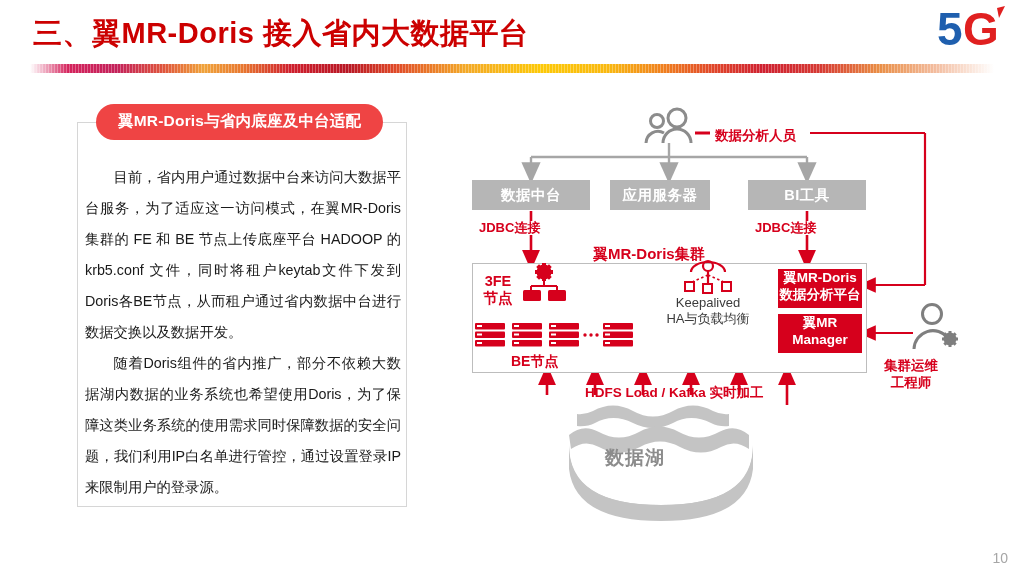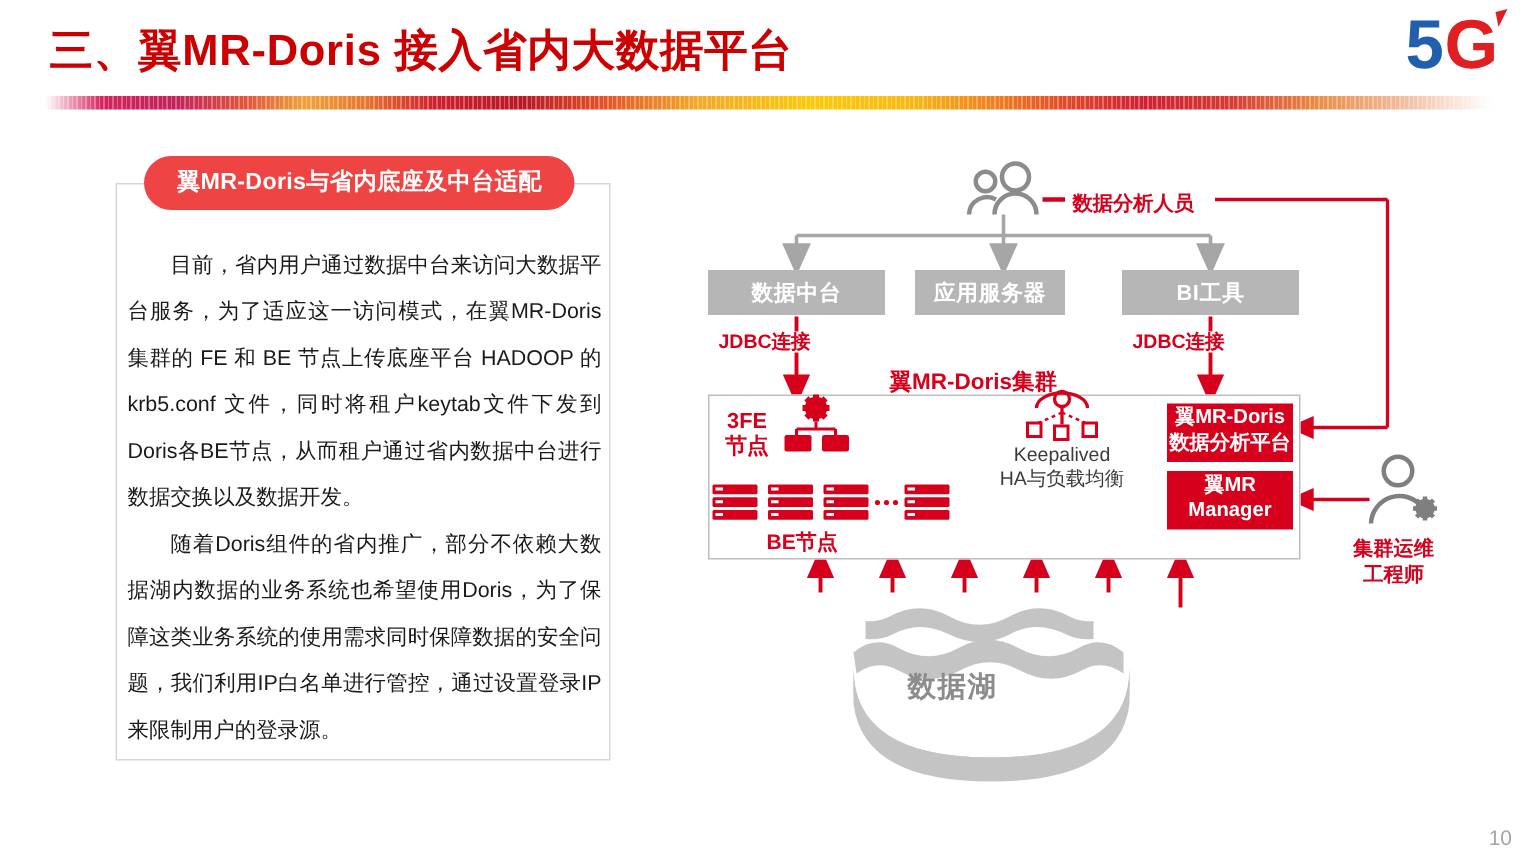--- a/index.html
+++ b/index.html
@@ -78,21 +78,21 @@
   .bx-bi{left:293px;top:85px;width:118px;}
 
   .red-label{position:absolute;color:#D6001C;font-weight:bold;white-space:nowrap;}
   .lbl-analyst{left:260px;top:32px;font-size:13.5px;}
   .lbl-jdbc-l{left:24px;top:124px;font-size:13px;}
   .lbl-jdbc-r{left:300px;top:124px;font-size:13px;}
   .lbl-cluster{left:138px;top:150px;font-size:15px;text-align:center;}
   .lbl-3fe{left:22px;top:178px;font-size:14.5px;line-height:17px;text-align:center;width:42px;}
   .lbl-be{left:56px;top:258px;font-size:14px;}
   .lbl-hdfs{left:130px;top:289px;font-size:13.5px;}
-  .lbl-ops{left:436px;top:262px;font-size:13.5px;line-height:17px;text-align:center;width:76px;}
+  .lbl-ops{left:418px;top:262px;font-size:13.5px;line-height:17px;text-align:center;width:76px;}
 
   .keepalived-cap{
     position:absolute;left:198px;top:200px;width:110px;text-align:center;
     font-size:13px;color:#3b3b3b;line-height:16px;
   }
 
   .cluster-box{
     position:absolute;left:17px;top:168px;width:395px;height:110px;
     border:1.6px solid #BDBDBD;background:#ffffff;
   }
@@ -303,20 +303,21 @@
         <rect x="32" y="36.5" width="16" height="3"></rect>
         <rect x="38.5" y="30" width="3" height="16" transform="rotate(45 40 38)"></rect>
         <rect x="32" y="36.5" width="16" height="3" transform="rotate(45 40 38)"></rect>
       </g>
     </svg>
     <div class="red-label lbl-ops">
       <span>集群运维</span><br>
       <span>工程师</span>
     </div>
 
+    <div class="red-label lbl-hdfs">HDFS Load / Kafka 实时加工</div>
 
     <svg style="position:absolute;left:108px;top:310px;" width="196" height="104">
       <path d="M30 6 q20 -11 40 0 q20 11 40 0 q20 -11 40 0 q8 4 16 3 l0 12 q-10 1 -18 -3 q-20 -10 -38 0 q-20 10 -40 0 q-20 -10 -38 0 q-8 4 -18 3 l0 -12 q8 1 16 -3 z" fill="#C4C4C4"></path>
       <path d="M6 30 q14 -12 30 -3 q20 11 40 0 q20 -11 40 0 q20 11 40 0 q16 -9 30 3 l0 14 q-14 -10 -28 -2 q-20 11 -41 0 q-20 -11 -40 0 q-21 11 -41 0 q-14 -8 -28 2 z" fill="#C4C4C4"></path>
       <path d="M6 40 q0 60 92 60 q92 0 92 -60 l0 14 q0 58 -92 58 q-92 0 -92 -58 z" fill="#C4C4C4"></path>
       <path d="M6 44 q0 58 92 58 q92 0 92 -58 l0 -2 q0 60 -92 60 q-92 0 -92 -60 z" fill="#C4C4C4"></path>
       <path d="M6 44 q2 56 92 56 q90 0 92 -56 l0 20 q-6 52 -92 52 q-86 0 -92 -52 z" fill="#C4C4C4"></path>
     </svg>
     <div class="lake-label">数据湖</div>
 

